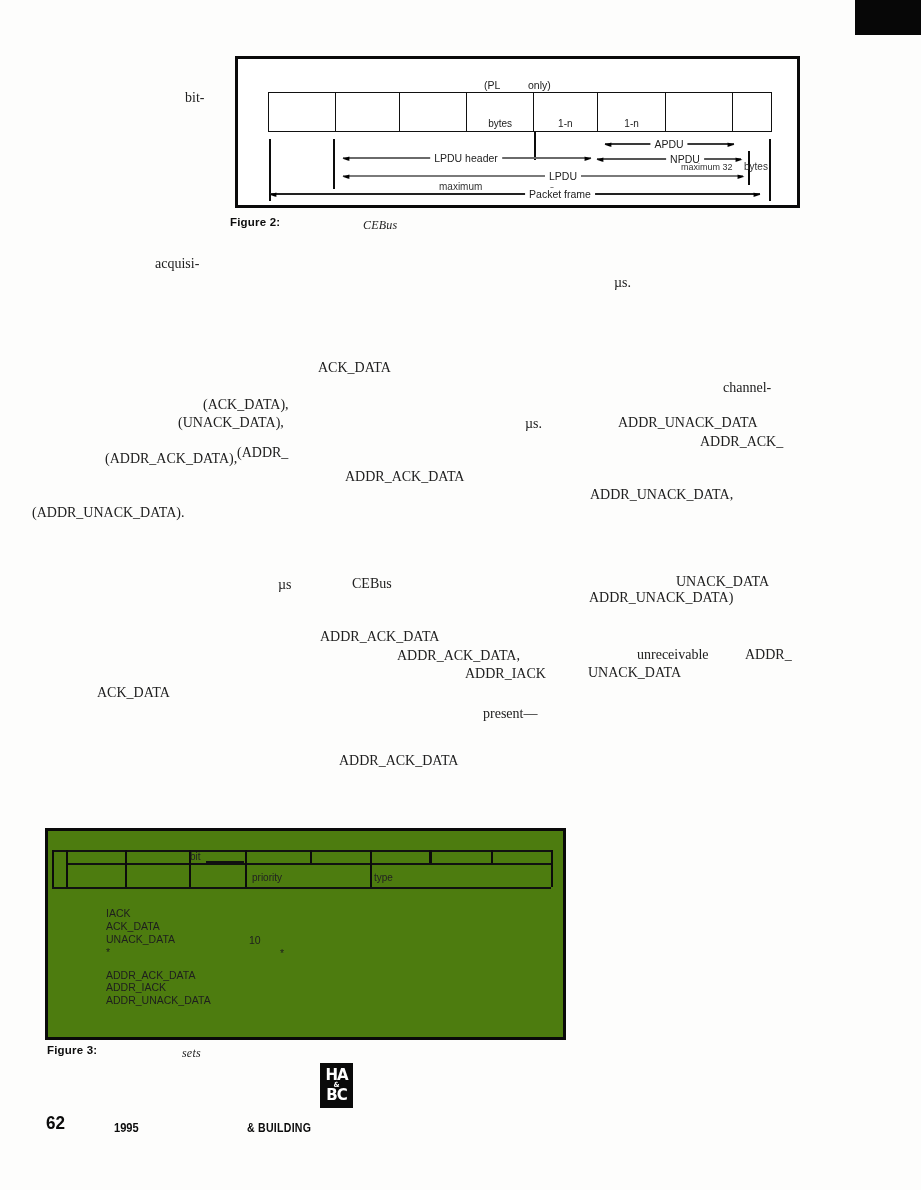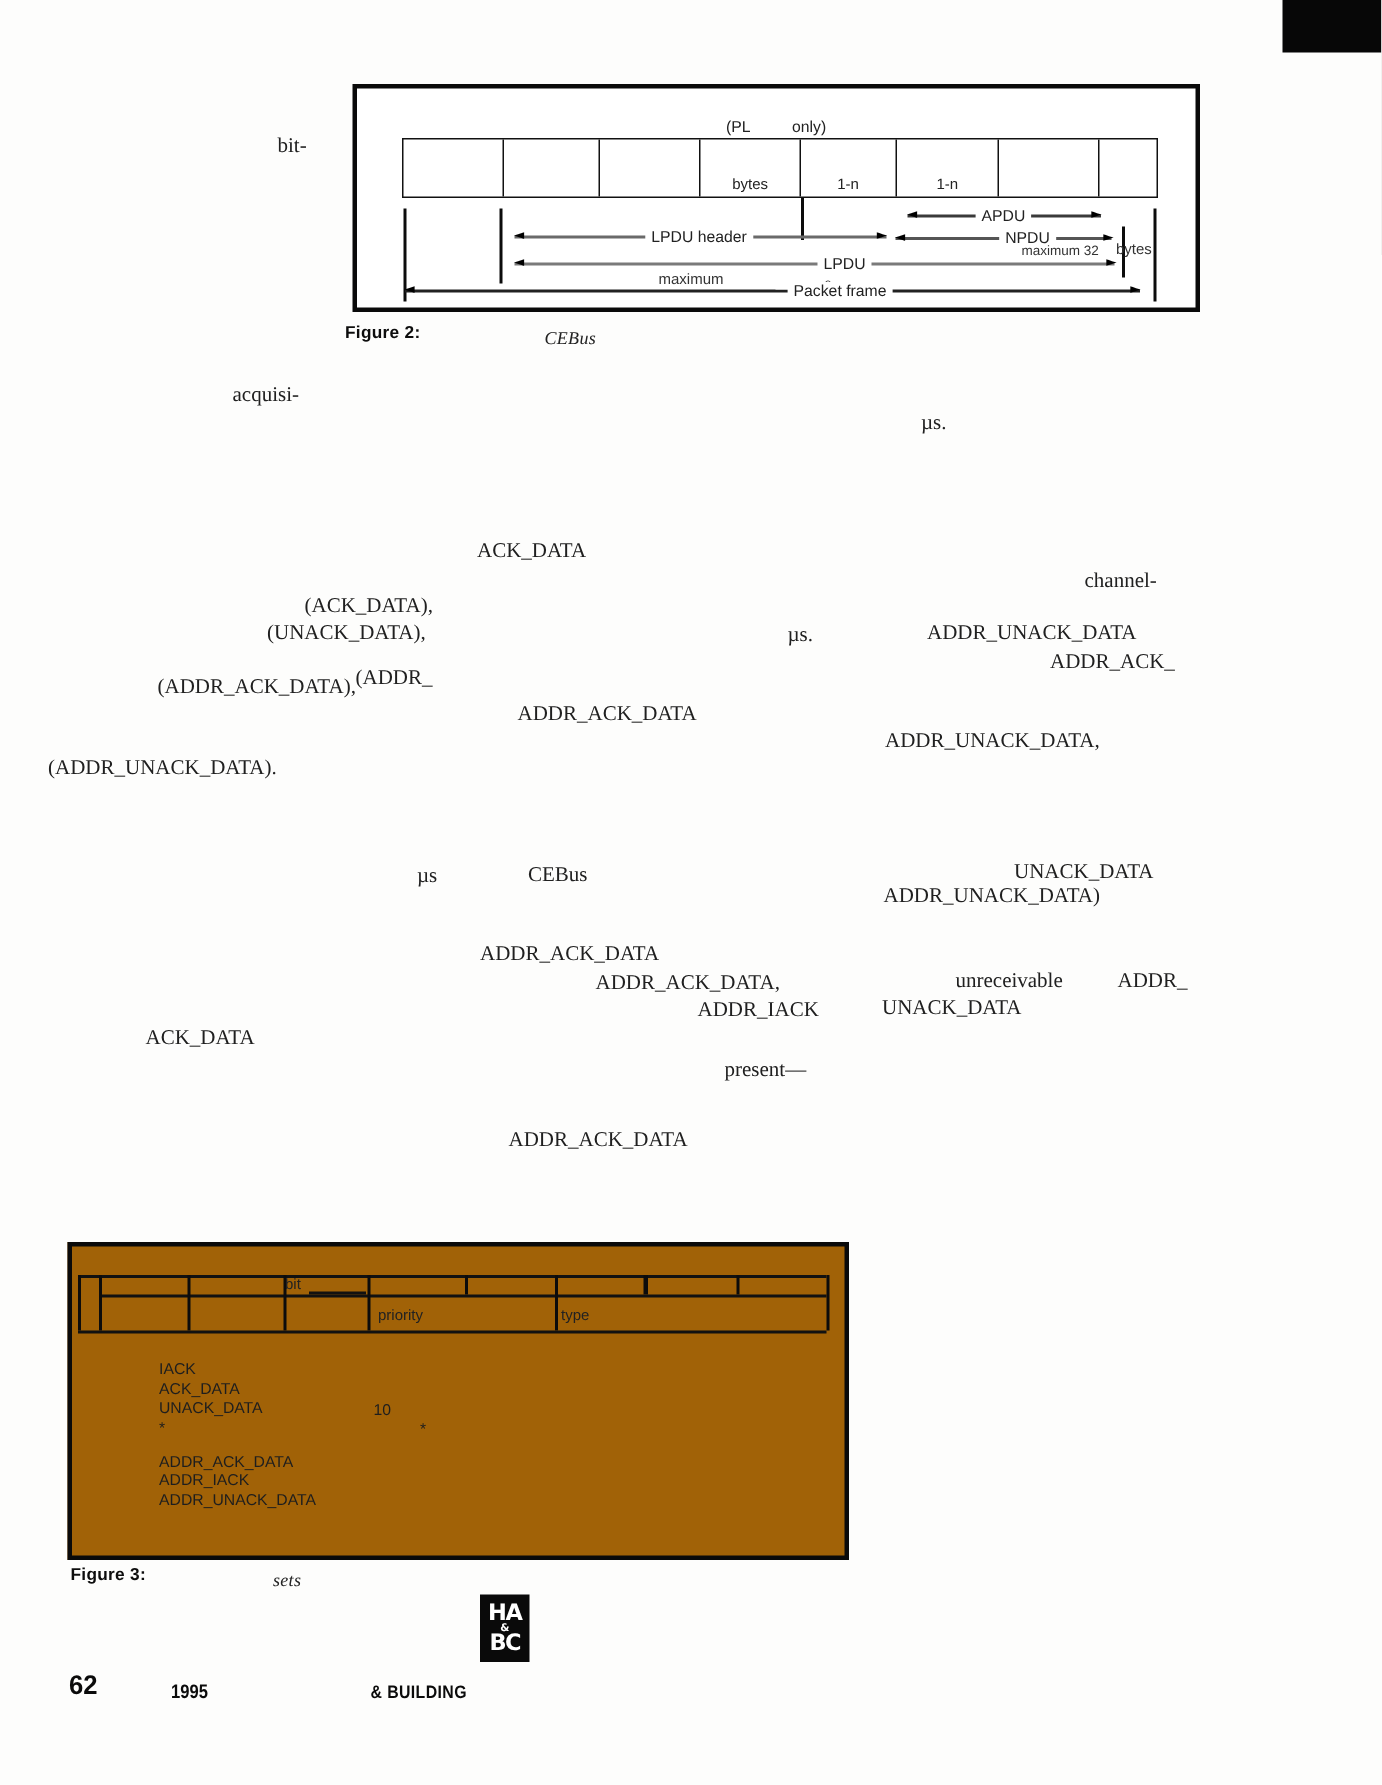--- a/index.html
+++ b/index.html
@@ -19,21 +19,21 @@
   .vl{position:absolute;width:1.6px;background:#0c0c0c;}
   .ah{position:absolute;font:9px "DejaVu Sans",sans-serif;color:#000;transform:translate(-50%,-50%);line-height:1;}
   .flabel{position:absolute;background:#fff;padding:0 4px;font:10.5px "Liberation Sans",sans-serif;color:#222;
           transform:translate(-50%,-50%);white-space:nowrap;}
   .fsub{position:absolute;font:9px "Liberation Sans",sans-serif;color:#333;white-space:nowrap;padding-left:33px;}
   .fig-caption{position:absolute;font:bold 11.5px "Liberation Sans",sans-serif;color:#0d0d0d;letter-spacing:.2px;}
   .fig-caption .ital{position:absolute;font:italic 12px "Liberation Serif",serif;font-weight:normal;color:#222;}
   
   .bw{position:absolute;font:14px "Liberation Serif",serif;color:#202020;white-space:nowrap;line-height:1.0;}
   
-  .fig3{position:absolute;left:45px;top:828px;width:515px;height:206px;border:3px solid #0a0a0a;background:#a16207;}
+  .fig3{position:absolute;left:45px;top:828px;width:515px;height:206px;border:3px solid #0a0a0a;background:#4d7c0f;}
   .f3-label{position:absolute;font:10px "Liberation Sans",sans-serif;color:#222;white-space:nowrap;}
   .f3-item{position:absolute;font:10.5px "Liberation Sans",sans-serif;color:#1e1e1e;white-space:nowrap;}
   
   .logo{position:absolute;left:320px;top:1063px;width:33px;height:45px;background:#0a0a0a;color:#fff;
         display:flex;flex-direction:column;align-items:center;justify-content:center;
         font-family:"DejaVu Sans",sans-serif;font-weight:bold;}
   .logo .l1{font-size:15px;line-height:13px;letter-spacing:-1px;}
   .logo .l2{font-size:7px;line-height:7px;}
   .logo .l3{font-size:15px;line-height:13px;letter-spacing:-1px;}
   

